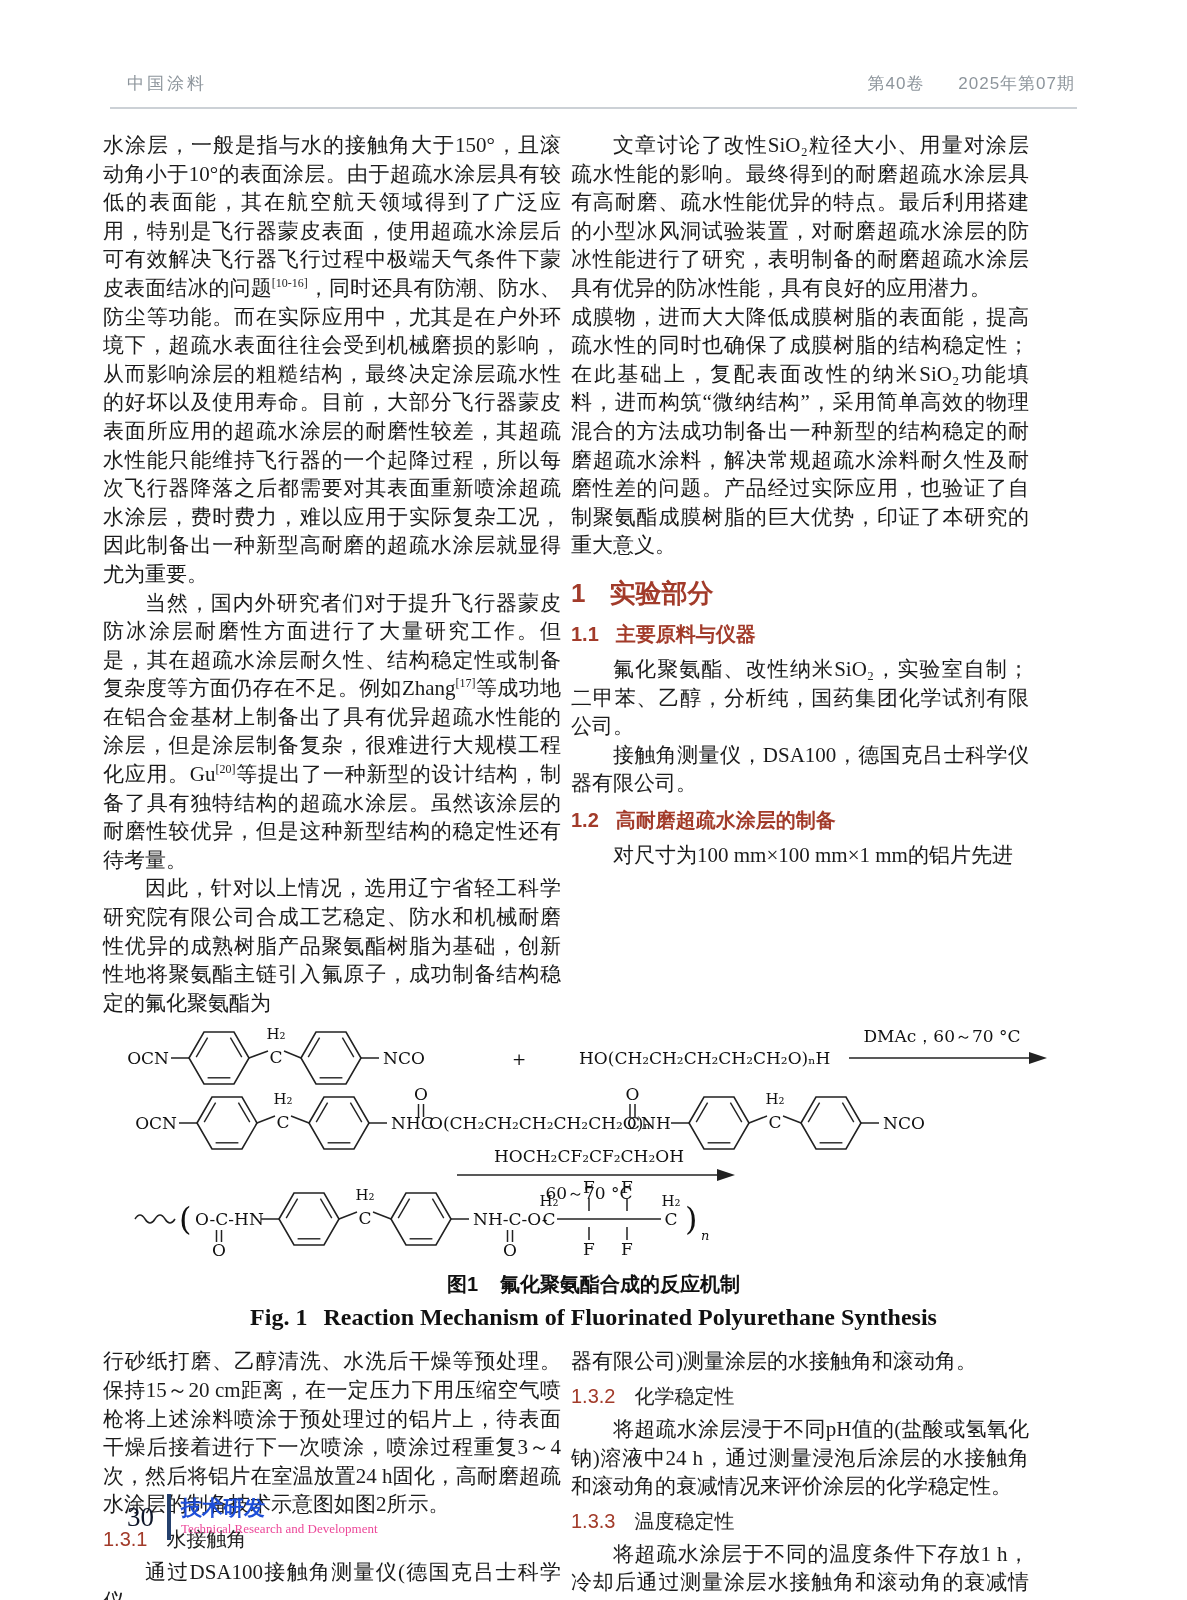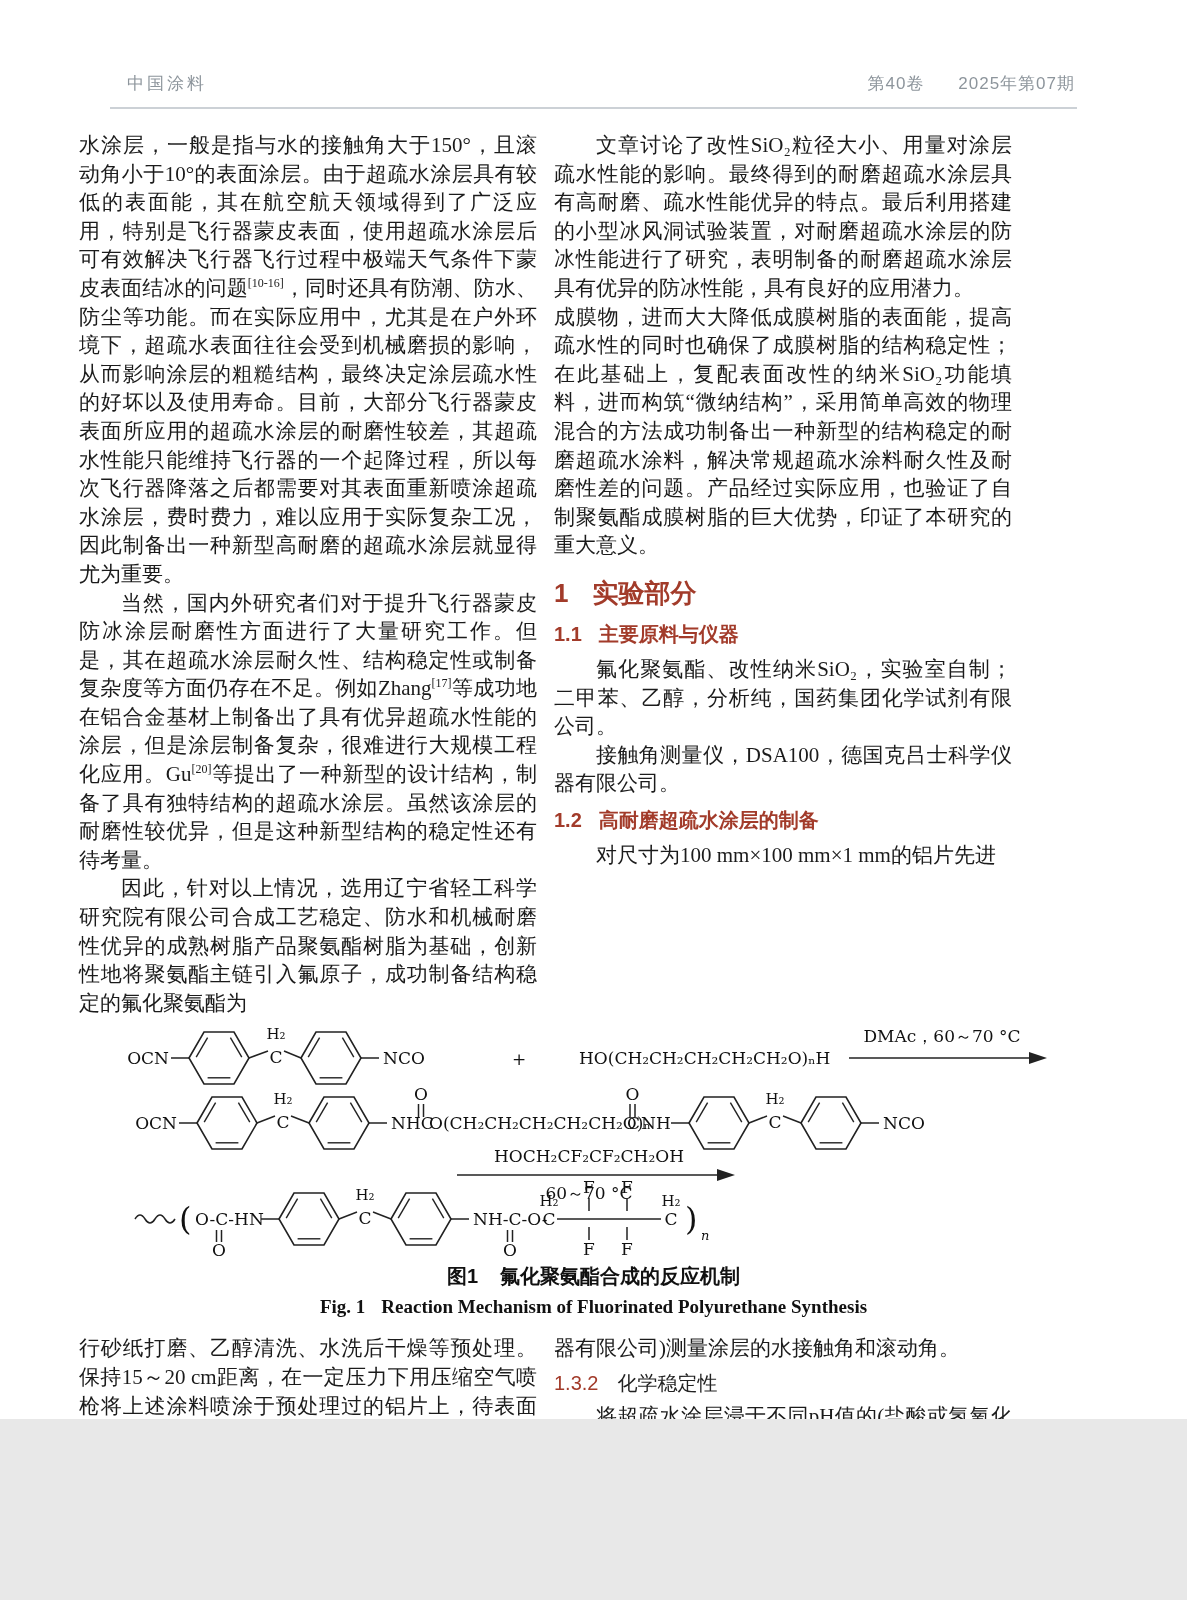--- a/index.html
+++ b/index.html
@@ -1,53 +1,53 @@
 <!DOCTYPE html>
 <html style="--accent: #a23b2a;"><head>
 <meta charset="utf-8">
 <style>
   html,body{margin:0;padding:0;background:#e8e8e8;}
   .page{
-    position:relative;width:1187px;height:1419px;background:#ffffff;margin:0 auto;
+    position:relative;width:1187px;height:1600px;background:#ffffff;margin:0 auto;
     font-family:"Liberation Serif","DejaVu Serif",serif;color:#1b1b1b;overflow:hidden;
   }
   
   .page-header{
     display:flex;justify-content:space-between;align-items:baseline;
     padding:72px 112px 0 127px;font-size:17px;color:#8d959c;letter-spacing:3px;
     font-family:"Liberation Sans","DejaVu Sans",sans-serif;
   }
   .issue-info span{margin-left:26px;letter-spacing:1px;}
   .header-rule{margin:12px 110px 0 110px;border-top:2px solid #ccd1d6;height:0;}
   
-  .columns{display:flex;gap:17px;margin:22px 127px 0 79px;}
+  .columns{display:flex;gap:10px;margin:22px 127px 0 103px;}
   .col{width:458px;}
   p.para{font-size:21px;line-height:28.6px;text-align:justify;margin:0;}
   p.para.indent{text-indent:42px;}
   sup{font-size:12px;line-height:0;}
   .heading{font-family:"Liberation Sans","DejaVu Sans",sans-serif;}
   .heading.h1{color:var(--accent,#a23b2a);font-weight:bold;font-size:26px;margin:16px 0 10px 0;}
   .heading.h1 .hnum{margin-right:24px;}
   .heading.h2{color:var(--accent,#a23b2a);font-weight:bold;font-size:20px;margin:9px 0 7px 0;}
   .heading.h2 .hnum{margin-right:17px;}
   .heading.h3{color:#222;font-weight:normal;font-size:20px;margin:7px 0 5px 0;}
   .heading.h3 .hnum{color:var(--accent,#a23b2a);margin-right:19px;}
   
   figure.chem{margin:6px 0 0 0;padding:0;}
   figure.chem svg{display:block;margin:0 auto;}
   .chem-line{stroke:#222;stroke-width:1.5;fill:none;}
   .chem-text{font-family:"DejaVu Serif","DejaVu Sans",serif;font-size:17px;fill:#111;}
   .chem-small{font-family:"DejaVu Serif","DejaVu Sans",serif;font-size:15px;fill:#111;}
   .chem-paren{font-family:"DejaVu Serif","DejaVu Sans",serif;font-size:32px;fill:#111;}
   .chem-n{font-family:"DejaVu Serif","DejaVu Sans",serif;font-size:13px;font-style:italic;fill:#111;}
   .cap-zh{text-align:center;font-family:"Liberation Sans","DejaVu Sans",sans-serif;
-    font-weight:bold;font-size:20px;color:#111;margin-top:0;}
+    font-weight:bold;font-size:20px;color:#111;margin-top:8px;}
   .cap-zh .gap{display:inline-block;width:22px;}
   .cap-en{text-align:center;font-family:"Liberation Serif","DejaVu Serif",serif;
-    font-weight:bold;font-size:19px;color:#111;margin-top:6px;}
+    font-weight:bold;font-size:24px;color:#111;margin-top:6px;}
   .cap-en .gap{display:inline-block;width:16px;}
   
   .page-footer{position:absolute;left:127px;top:1494px;display:flex;align-items:center;}
   .footer-page{font-size:27px;color:#0f172a;margin-right:13px;font-family:"Liberation Serif","DejaVu Serif",serif;}
   .footer-bar{width:4px;height:46px;background:#24406d;margin-right:10px;}
   .footer-sec-zh{font-family:"Liberation Sans","DejaVu Sans",sans-serif;font-weight:bold;
     font-size:21px;color:#1d4ed8;line-height:24px;}
   .footer-sec-en{font-family:"Liberation Serif","DejaVu Serif",serif;font-size:13px;color:#ec4899;line-height:18px;}
 </style>
 </head>

